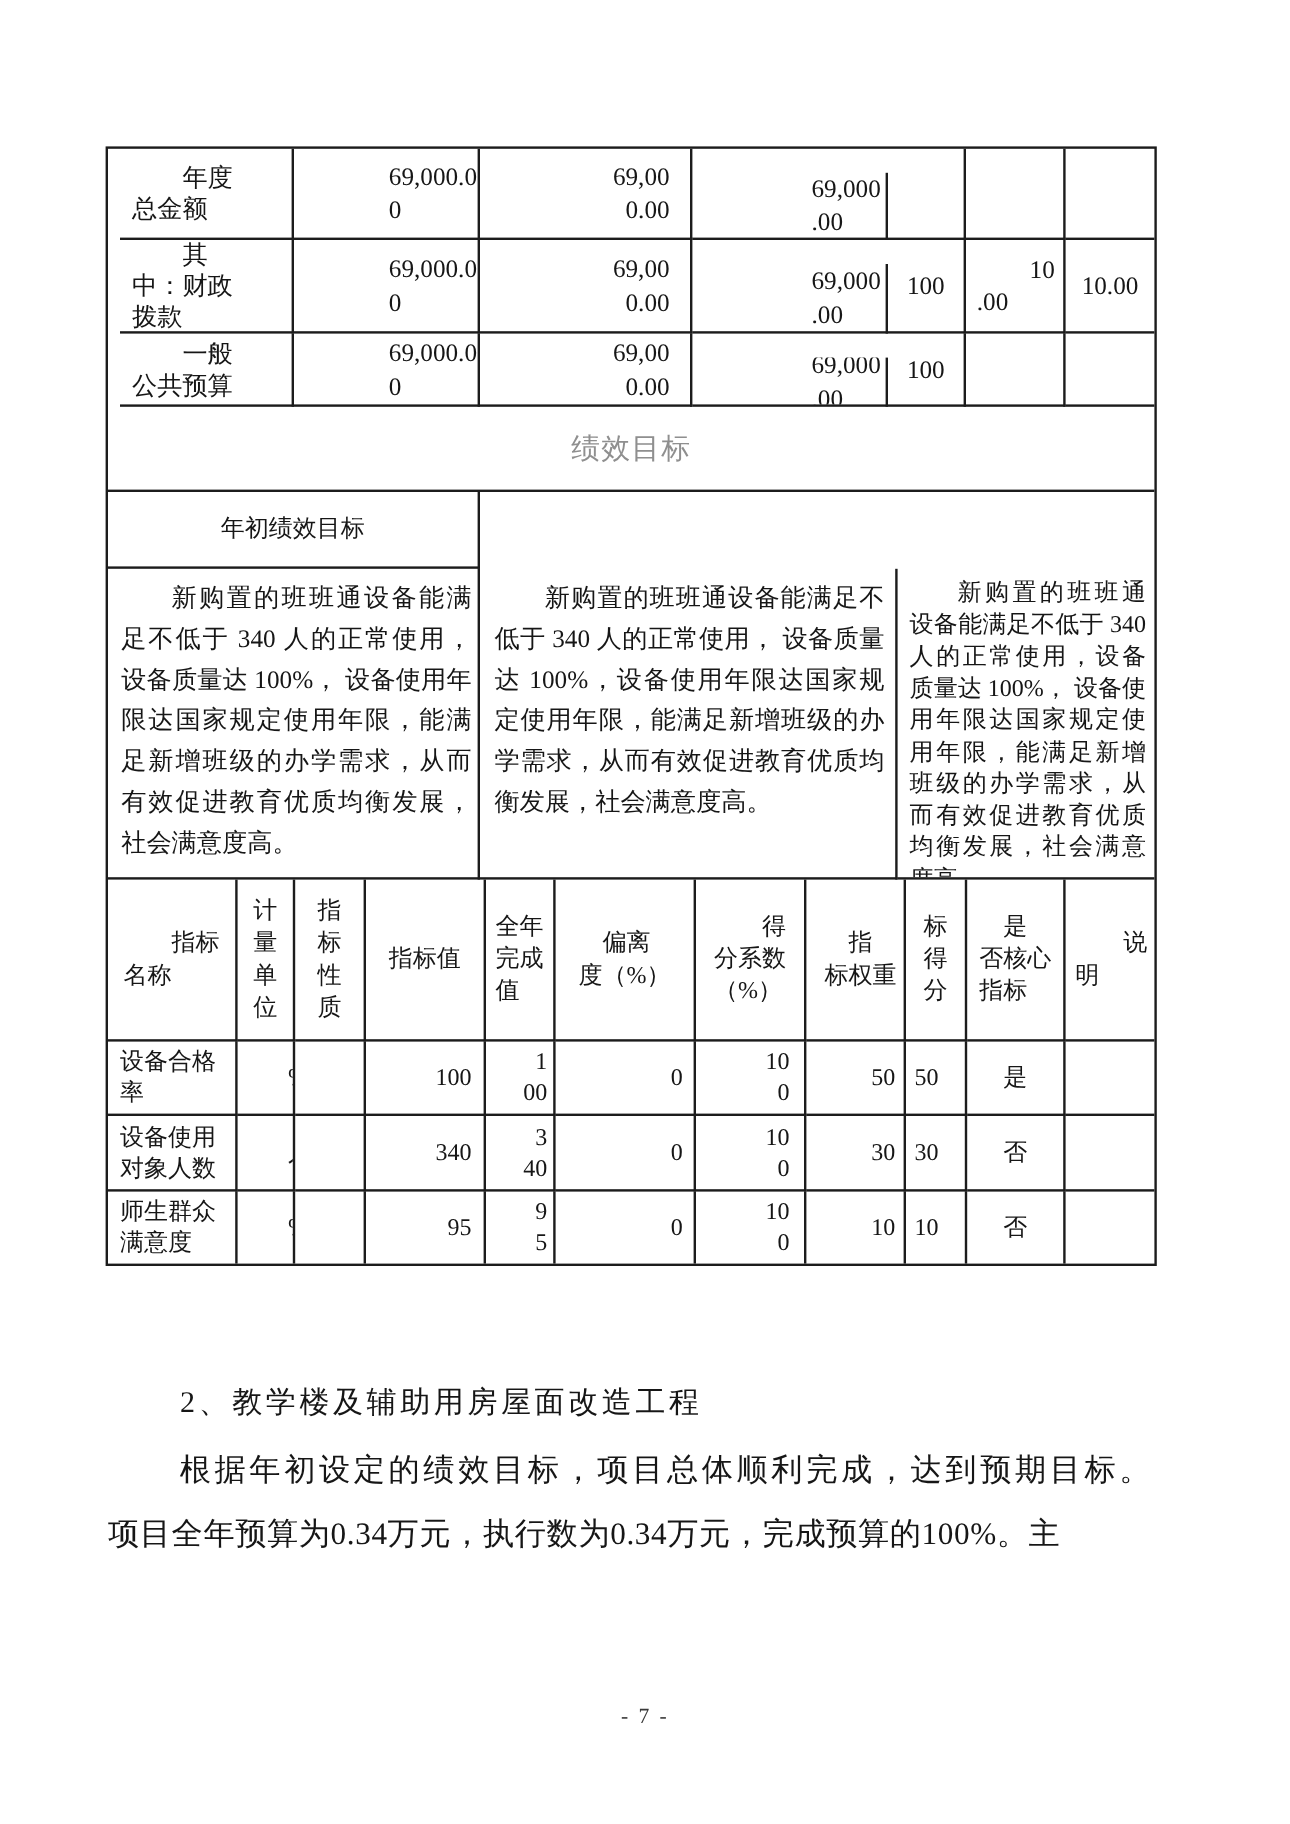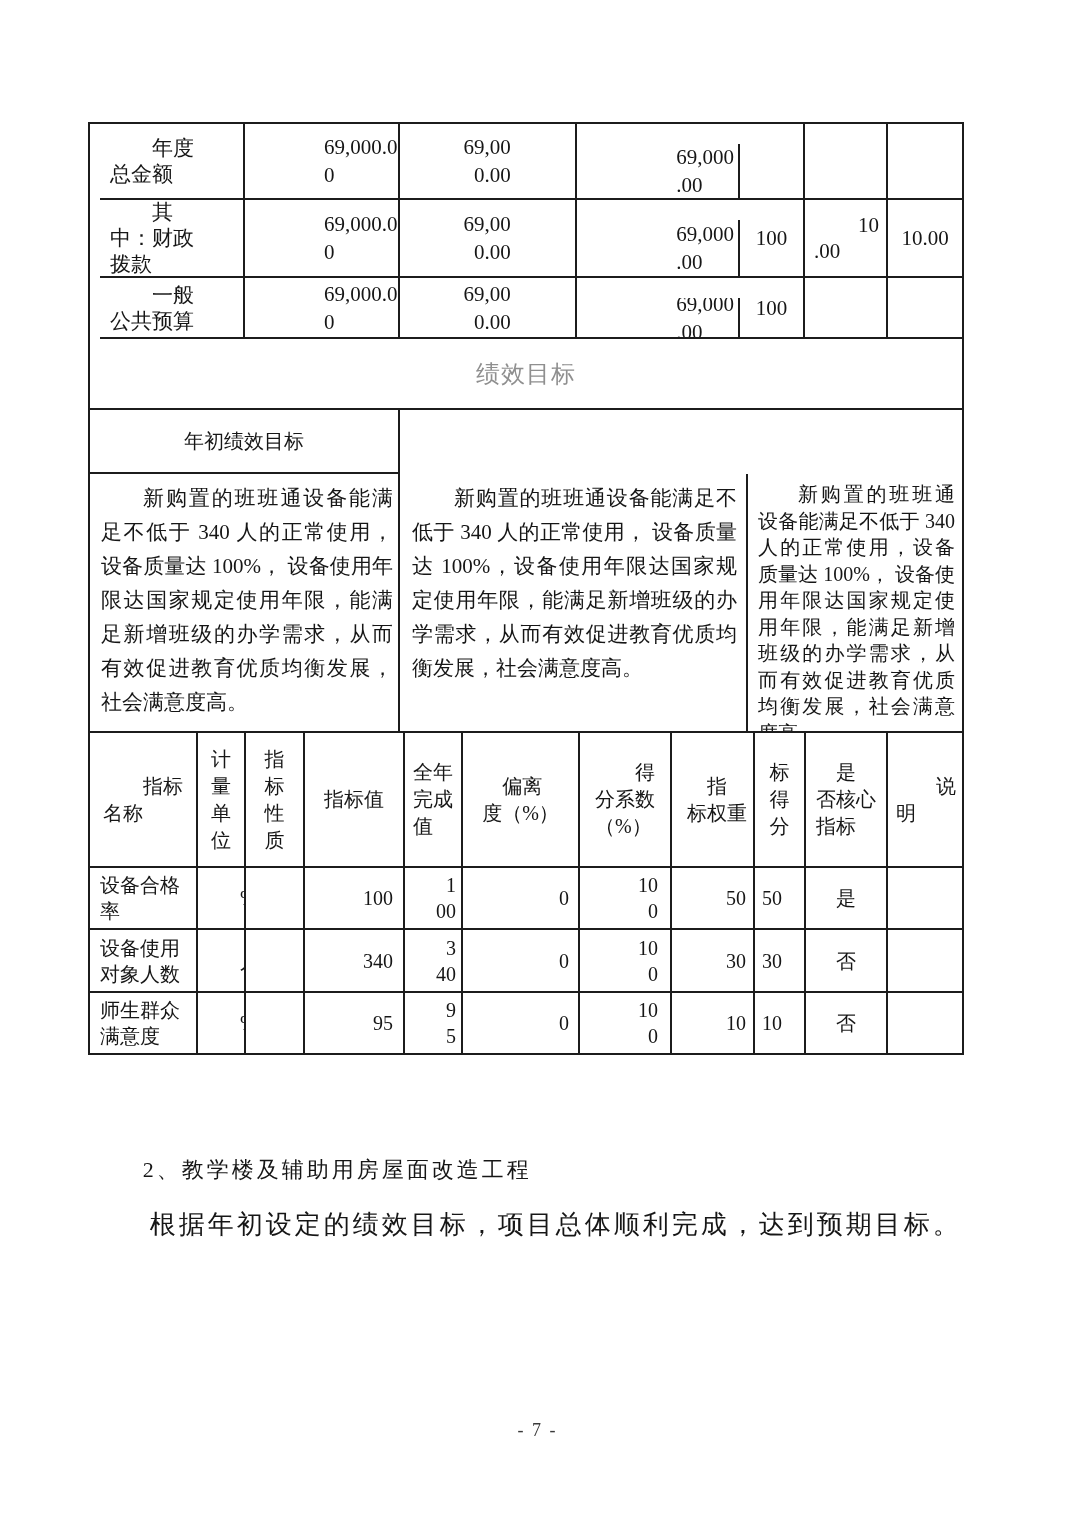--- a/index.html
+++ b/index.html
@@ -35,21 +35,21 @@
   .band{
     display:flex;align-items:center;justify-content:center;
     border-bottom:2px solid #1c1c1c;box-sizing:border-box;
     font-family:"DejaVu Sans","Liberation Sans",sans-serif;
     color:#8f8f8f;font-size:24px;letter-spacing:1px;
   }
   .band1{height:71px;} .band2{height:69px;}
   
   .b-label{justify-content:flex-start;padding-left:10px;line-height:26px;margin-left:10px;}
   .b-num2{justify-content:flex-start;padding-left:79px;}
-  .b-num3{justify-content:center;padding-right:1px;}
+  .b-num3{justify-content:flex-end;padding-right:17px;}
   .b-num3 .pre{text-align:right;}
   .b-num4{justify-content:flex-end;padding-right:4px;margin-top:20px;}
   .b-num4 .pre{text-align:left;}
   .b-center{justify-content:center;}
   .b-split{flex-direction:column;justify-content:center;}
   .b-split div{width:100%;box-sizing:border-box;line-height:26px;}
   .b-split .ln-r{text-align:right;padding-right:7px;}
   .b-split .ln-l{text-align:left;padding-left:9px;}
   
   .g-hcell{justify-content:center;text-align:center;font-size:20px;line-height:28px;}
@@ -76,21 +76,21 @@
   .i-done .pre{text-align:right;}
   .i-dev{justify-content:flex-end;padding-right:9px;}
   .i-coef{justify-content:flex-end;padding-right:12px;}
   .i-coef .pre{text-align:right;}
   .i-weight{justify-content:flex-end;padding-right:7px;}
   .i-score{justify-content:flex-start;padding-left:7px;}
   .i-core{justify-content:center;}
   
   .t-heading{
     position:absolute;left:90px;top:1150px;width:895px;
-    font-size:22px;letter-spacing:3px;text-indent:2.4em;line-height:40px;
+    font-size:25px;letter-spacing:3px;text-indent:2.4em;line-height:40px;
   }
   .t-para1{
     position:absolute;left:90px;top:1204px;width:920px;
     font-size:26px;letter-spacing:3px;text-indent:2.3em;line-height:42px;
   }
   .t-para2{
     position:absolute;left:90px;top:1258px;width:930px;
     font-size:26px;letter-spacing:0.5px;line-height:42px;
   }
   .footer{
@@ -378,16 +378,17 @@
         </div>
       <div class="cell id last-col last-row">
           <span></span>
         </div>
     </div>
 
   </div>
 
   <div class="t-heading">2、教学楼及辅助用房屋面改造工程</div>
   <div class="t-para1">根据年初设定的绩效目标，项目总体顺利完成，达到预期目标。</div>
+  <div class="t-para2">项目全年预算为0.34万元，执行数为0.34万元，完成预算的100%。主</div>
 
   <div class="footer">- 7 -</div>
 
 </div>
 
 </body></html>

